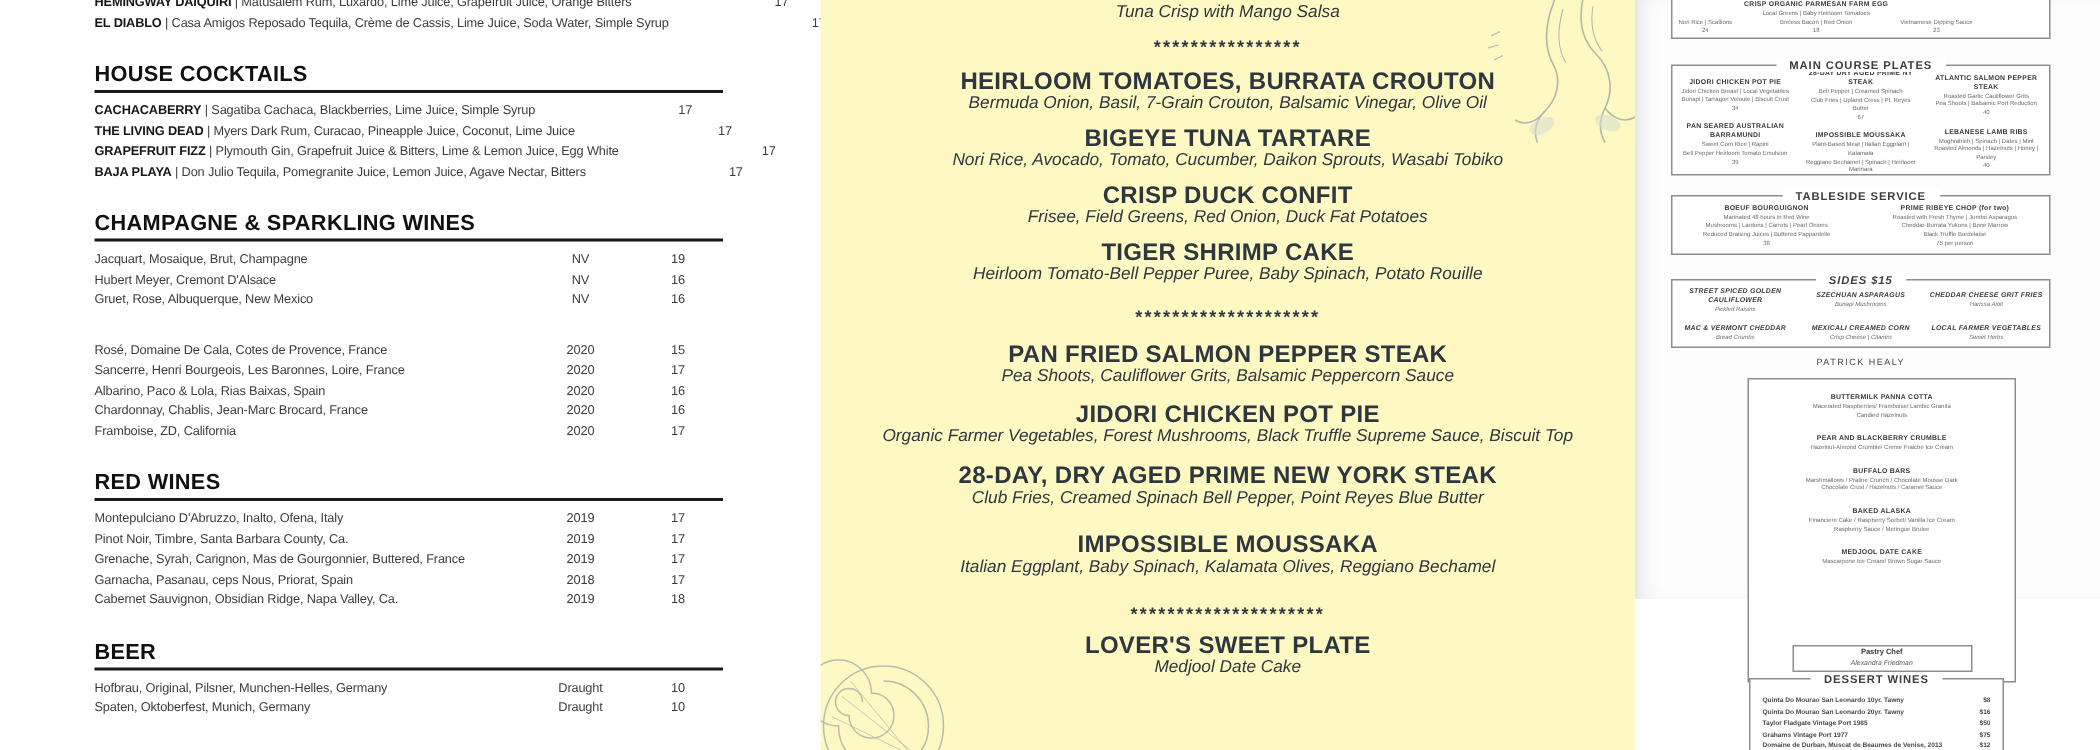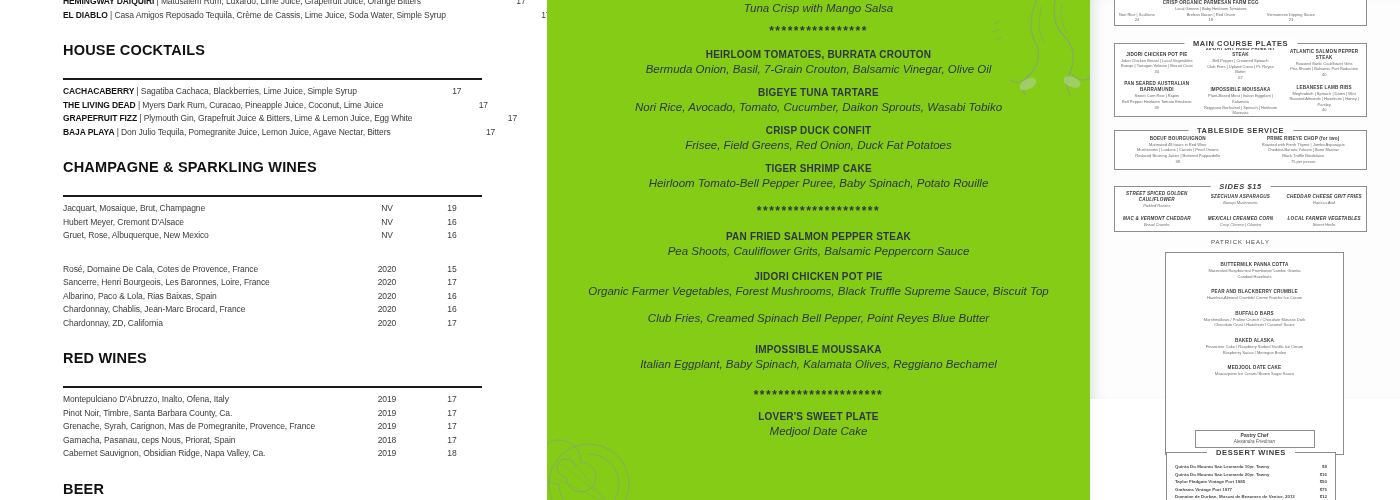--- a/index.html
+++ b/index.html
@@ -16,36 +16,36 @@
   .drink-row{
     display:grid;grid-template-columns:1fr 70px 60px;
     font-size:8.5px;letter-spacing:-0.1px;line-height:13.5px;white-space:nowrap;color:#3c3c3c;
   }
   .drink-row .nm{font-weight:bold;color:#161616;}
   .drink-row .vint{text-align:center;}
   .drink-row .prc{text-align:center;}
   .drink-section{margin-top:20px;}
   .drink-heading{
     font-size:14.5px;font-weight:bold;color:#111;letter-spacing:0.2px;
-    border-bottom:2.5px solid #1a1a1a;padding-bottom:20px;margin-bottom:5px;
+    border-bottom:2.5px solid #1a1a1a;padding-bottom:2px;margin-bottom:5px;
   }
   .cut-top{margin-top:-5px;}
   
   .page-mid{
     position:absolute;left:547px;top:0;width:543px;height:500px;
     text-align:center;color:#2e3740;overflow:hidden;
   }
   .mid-inner{position:relative;z-index:2;padding-top:1px;}
   .mi-intro{font-size:11.5px;font-style:italic;line-height:14px;}
   .mi-divider{font-size:12px;font-weight:bold;letter-spacing:1.5px;line-height:14px;}
   #divider1{margin-top:9px;}
   #divider2{margin-top:14px;}
   #divider3{margin-top:17px;}
   .mi{margin-top:10px;}
-  .mi-title{font-size:10px;font-weight:bold;letter-spacing:0.2px;line-height:14px;}
+  .mi-title{font-size:16px;font-weight:bold;letter-spacing:0.2px;line-height:14px;}
   .mi-desc{font-size:11.5px;font-style:italic;line-height:14px;}
   #group2 .mi{margin-top:12px;}
   #group2 .mi:nth-child(3){margin-top:13px;}
   #group2 .mi:nth-child(4){margin-top:18px;}
   #group2 .mi:nth-child(5){margin-top:20px;}
   #group3 .mi{margin-top:8px;}
   .illus{position:absolute;z-index:1;opacity:0.75;}
   .illus-cherub{right:-6px;top:-4px;}
   .illus-shell{left:-6px;bottom:-14px;}
   
@@ -153,39 +153,39 @@
             <span>Albarino, Paco &amp; Lola, Rias Baixas, Spain</span>
             <span class="vint">2020</span>
             <span class="prc">16</span>
           </div>
           <div class="drink-row">
             <span>Chardonnay, Chablis, Jean-Marc Brocard, France</span>
             <span class="vint">2020</span>
             <span class="prc">16</span>
           </div>
           <div class="drink-row">
-            <span>Chardonnay, ZD, California</span>
+            <span>Framboise, ZD, California</span>
             <span class="vint">2020</span>
             <span class="prc">17</span>
           </div>
         </div>
         <div class="drink-section">
           <div class="drink-heading">RED WINES</div>
           <div class="drink-row">
             <span>Montepulciano D'Abruzzo, Inalto, Ofena, Italy</span>
             <span class="vint">2019</span>
             <span class="prc">17</span>
           </div>
           <div class="drink-row">
             <span>Pinot Noir, Timbre, Santa Barbara County, Ca.</span>
             <span class="vint">2019</span>
             <span class="prc">17</span>
           </div>
           <div class="drink-row">
-            <span>Grenache, Syrah, Carignon, Mas de Pomegranite, Provence, France</span>
+            <span>Grenache, Syrah, Carignon, Mas de Gourgonnier, Buttered, France</span>
             <span class="vint">2019</span>
             <span class="prc">17</span>
           </div>
           <div class="drink-row">
             <span>Garnacha, Pasanau, ceps Nous, Priorat, Spain</span>
             <span class="vint">2018</span>
             <span class="prc">17</span>
           </div>
           <div class="drink-row">
             <span>Cabernet Sauvignon, Obsidian Ridge, Napa Valley, Ca.</span>
@@ -203,21 +203,21 @@
           <div class="drink-row">
             <span>Spaten, Oktoberfest, Munich, Germany</span>
             <span class="vint">Draught</span>
             <span class="prc">10</span>
           </div>
         </div>
       </div>
   </div>
 </div>
 
-<div class="page-mid" id="page-mid" style="background: #84cc16;">
+<div class="page-mid" id="page-mid" style="background: #fef9c3;">
   <svg class="illus illus-cherub" width="118" height="100" viewBox="0 0 118 100">
     <g fill="none" stroke="#8b949c" stroke-width="1.1" opacity="0.85">
       <path d="M60 0 C52 18 50 34 58 48 C63 58 60 70 52 78 C46 84 44 92 47 99"></path>
       <path d="M78 0 C74 16 76 30 86 40 C96 50 98 64 92 76 C88 84 88 92 92 99"></path>
       <path d="M52 78 C46 86 38 88 32 84"></path>
       <path d="M92 76 C98 84 106 86 112 82"></path>
       <path d="M64 10 C60 24 60 36 66 46" stroke-width="0.7"></path>
       <path d="M84 8 C82 20 84 30 90 38" stroke-width="0.7"></path>
       <path d="M16 28 l6 -3 M14 36 l7 -2 M18 44 l6 -3" stroke-width="0.8"></path>
     </g>
@@ -258,20 +258,21 @@
     <div id="group2">
         <div class="mi">
           <div class="mi-title">PAN FRIED SALMON PEPPER STEAK</div>
           <div class="mi-desc">Pea Shoots, Cauliflower Grits, Balsamic Peppercorn Sauce</div>
         </div>
         <div class="mi">
           <div class="mi-title">JIDORI CHICKEN POT PIE</div>
           <div class="mi-desc">Organic Farmer Vegetables, Forest Mushrooms, Black Truffle Supreme Sauce, Biscuit Top</div>
         </div>
         <div class="mi">
+          <div class="mi-title">28-DAY, DRY AGED PRIME NEW YORK STEAK</div>
           <div class="mi-desc">Club Fries, Creamed Spinach Bell Pepper, Point Reyes Blue Butter</div>
         </div>
         <div class="mi">
           <div class="mi-title">IMPOSSIBLE MOUSSAKA</div>
           <div class="mi-desc">Italian Eggplant, Baby Spinach, Kalamata Olives, Reggiano Bechamel</div>
         </div>
       </div>
     <div class="mi-divider" id="divider3">*********************</div>
     <div id="group3">
         <div class="mi">

